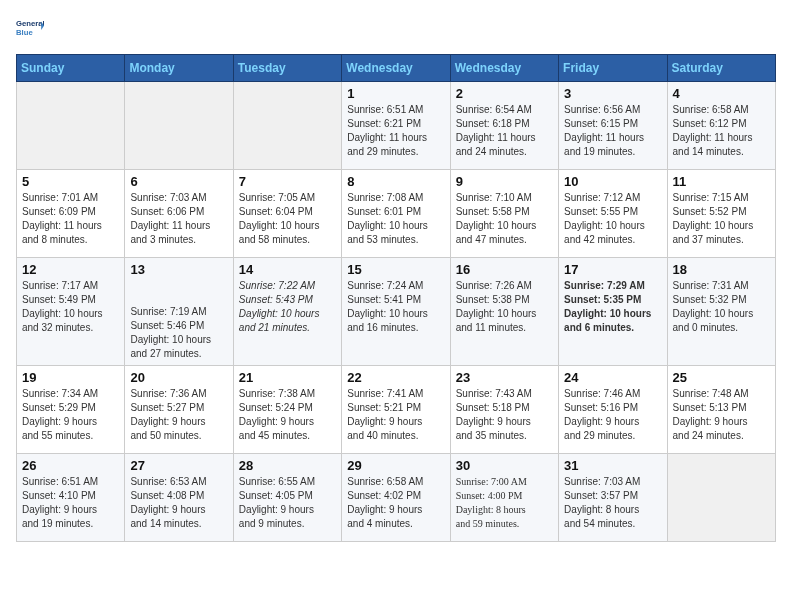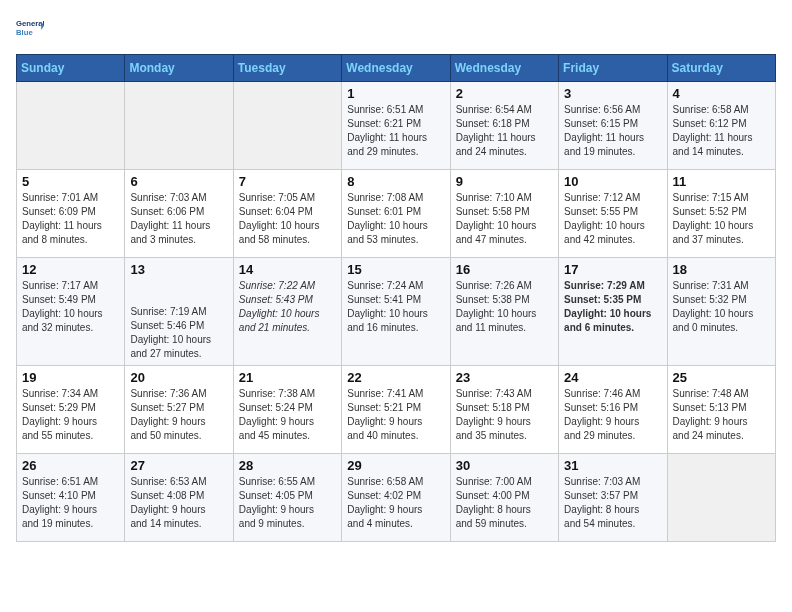--- a/index.html
+++ b/index.html
@@ -322,21 +322,21 @@
         </td>
         <td>
           <div class="day-num">29</div>
           <div class="cell-text" style="white-space: pre-line;">Sunrise: 6:58 AM
 Sunset: 4:02 PM
 Daylight: 9 hours
 and 4 minutes.</div>
         </td>
         <td>
           <div class="day-num">30</div>
-          <div class="cell-text" style="white-space: pre-line;">Sunrise: 7:00 AM
+          <div class="cell-text" style="white-space: pre-line; font-family: Liberation Serif, serif;">Sunrise: 7:00 AM
 Sunset: 4:00 PM
 Daylight: 8 hours
 and 59 minutes.</div>
         </td>
         <td>
           <div class="day-num">31</div>
           <div class="cell-text" style="white-space: pre-line;">Sunrise: 7:03 AM
 Sunset: 3:57 PM
 Daylight: 8 hours
 and 54 minutes.</div>

